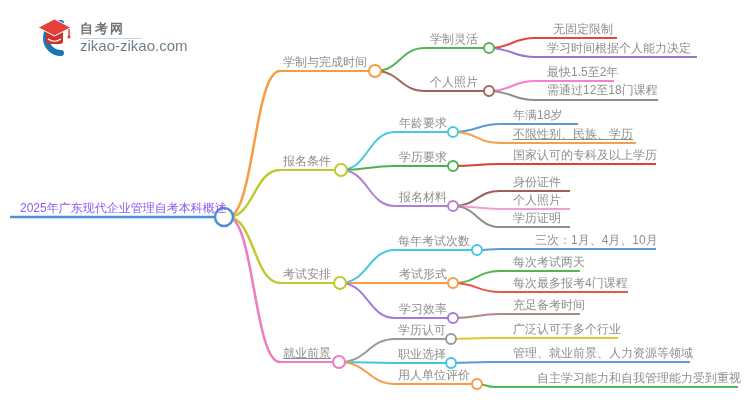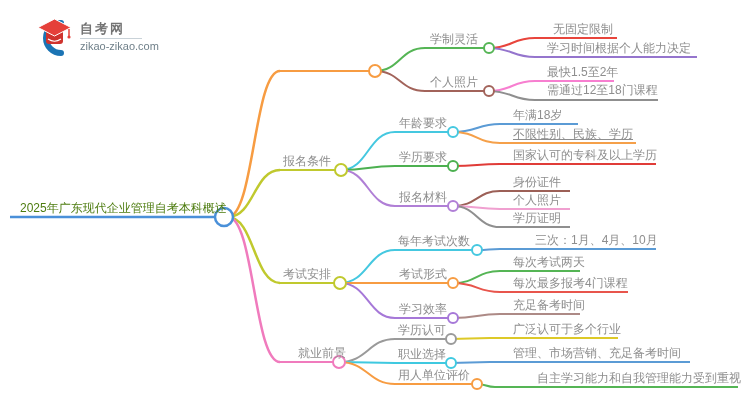--- a/index.html
+++ b/index.html
@@ -1,28 +1,28 @@
 <!DOCTYPE html>
 <html><head>
 <meta charset="utf-8">
 <style>
   html,body{margin:0;padding:0;background:#ffffff;}
   .stage{position:relative;width:750px;height:410px;background:#ffffff;overflow:hidden;
          font-family:"Liberation Sans","DejaVu Sans",sans-serif;}
   .edges{position:absolute;left:0;top:0;width:750px;height:410px;}
   .label{position:absolute;height:16px;line-height:16px;font-size:12px;color:#8e8e8e;
          white-space:nowrap;cursor:default;}
-  .label.root{color:#4d7c0f;}
+  .label.root{color:#8b5cf6;}
   
   .logo{position:absolute;left:33px;top:16px;display:flex;align-items:center;cursor:pointer;}
   .logo-ic{width:40px;height:40px;}
   .logo-text{margin-left:7px;}
   .logo-title{font-size:13px;font-weight:bold;color:#737373;letter-spacing:2px;line-height:15px;}
   .logo-divider{height:1px;background:#c9d2d8;margin:2px 0 2px 0;width:62px;}
-  .logo-domain{font-size:11px;color:#70808a;line-height:10px;}
+  .logo-domain{font-size:15px;color:#70808a;line-height:10px;}
 </style>
 </head>
 <body>
 
 <div class="stage">
 
   <div class="logo">
     <svg class="logo-ic" viewBox="0 0 40 40">
       <path d="M 28 7 A 14 14 0 1 0 28 37" fill="none" stroke-width="6" stroke-linecap="round" stroke="#1b74b4"></path>
       <rect x="13" y="14" width="17" height="14" rx="3" fill="#cf332e"></rect>
@@ -124,20 +124,21 @@
     <circle cx="477" cy="250" r="5" fill="#ffffff" stroke-width="2" stroke="#45c8e0"></circle>
     <circle cx="453" cy="283" r="5" fill="#ffffff" stroke-width="2" stroke="#f79c42"></circle>
     <circle cx="453" cy="318" r="5" fill="#ffffff" stroke-width="2" stroke="#a678d8"></circle>
     <circle cx="451" cy="339" r="5" fill="#ffffff" stroke-width="2" stroke="#9a9a9a"></circle>
     <circle cx="451" cy="363" r="5" fill="#ffffff" stroke-width="2" stroke="#3fc9e0"></circle>
     <circle cx="477" cy="384" r="5" fill="#ffffff" stroke-width="2" stroke="#f79c42"></circle>
   </svg>
 
   <div class="label root" style="left:20px;top:200px;">2025年广东现代企业管理自考本科概述</div>
 
+  <div class="label" style="left:283px;top:54px;">学制与完成时间</div>
   <div class="label" style="left:430px;top:31px;">学制灵活</div>
   <div class="label" style="left:547px;top:21px;margin-left:6px;">无固定限制</div>
   <div class="label" style="left:547px;top:40px;">学习时间根据个人能力决定</div>
   <div class="label" style="left:430px;top:74px;">个人照片</div>
   <div class="label" style="left:547px;top:64px;">最快1.5至2年</div>
   <div class="label" style="left:547px;top:82px;">需通过12至18门课程</div>
 
   <div class="label" style="left:283px;top:153px;">报名条件</div>
   <div class="label" style="left:399px;top:115px;">年龄要求</div>
   <div class="label" style="left:513px;top:107px;">年满18岁</div>
@@ -151,21 +152,21 @@
 
   <div class="label" style="left:283px;top:266px;">考试安排</div>
   <div class="label" style="left:398px;top:233px;">每年考试次数</div>
   <div class="label" style="left:535px;top:232px;">三次：1月、4月、10月</div>
   <div class="label" style="left:399px;top:266px;">考试形式</div>
   <div class="label" style="left:513px;top:254px;">每次考试两天</div>
   <div class="label" style="left:513px;top:275px;">每次最多报考4门课程</div>
   <div class="label" style="left:399px;top:301px;">学习效率</div>
   <div class="label" style="left:513px;top:297px;">充足备考时间</div>
 
-  <div class="label" style="left:298px;top:345px;">就业前景</div>
+  <div class="label" style="left:283px;top:345px;text-decoration:underline;">就业前景</div>
   <div class="label" style="left:398px;top:322px;">学历认可</div>
   <div class="label" style="left:513px;top:321px;">广泛认可于多个行业</div>
   <div class="label" style="left:398px;top:346px;">职业选择</div>
-  <div class="label" style="left:513px;top:345px;">管理、市场营销、充足备考时间</div>
+  <div class="label" style="left:513px;top:345px;">管理、就业前景、人力资源等领域</div>
   <div class="label" style="left:398px;top:367px;">用人单位评价</div>
   <div class="label" style="left:537px;top:370px;">自主学习能力和自我管理能力受到重视</div>
 
 </div>
 
 </body></html>

